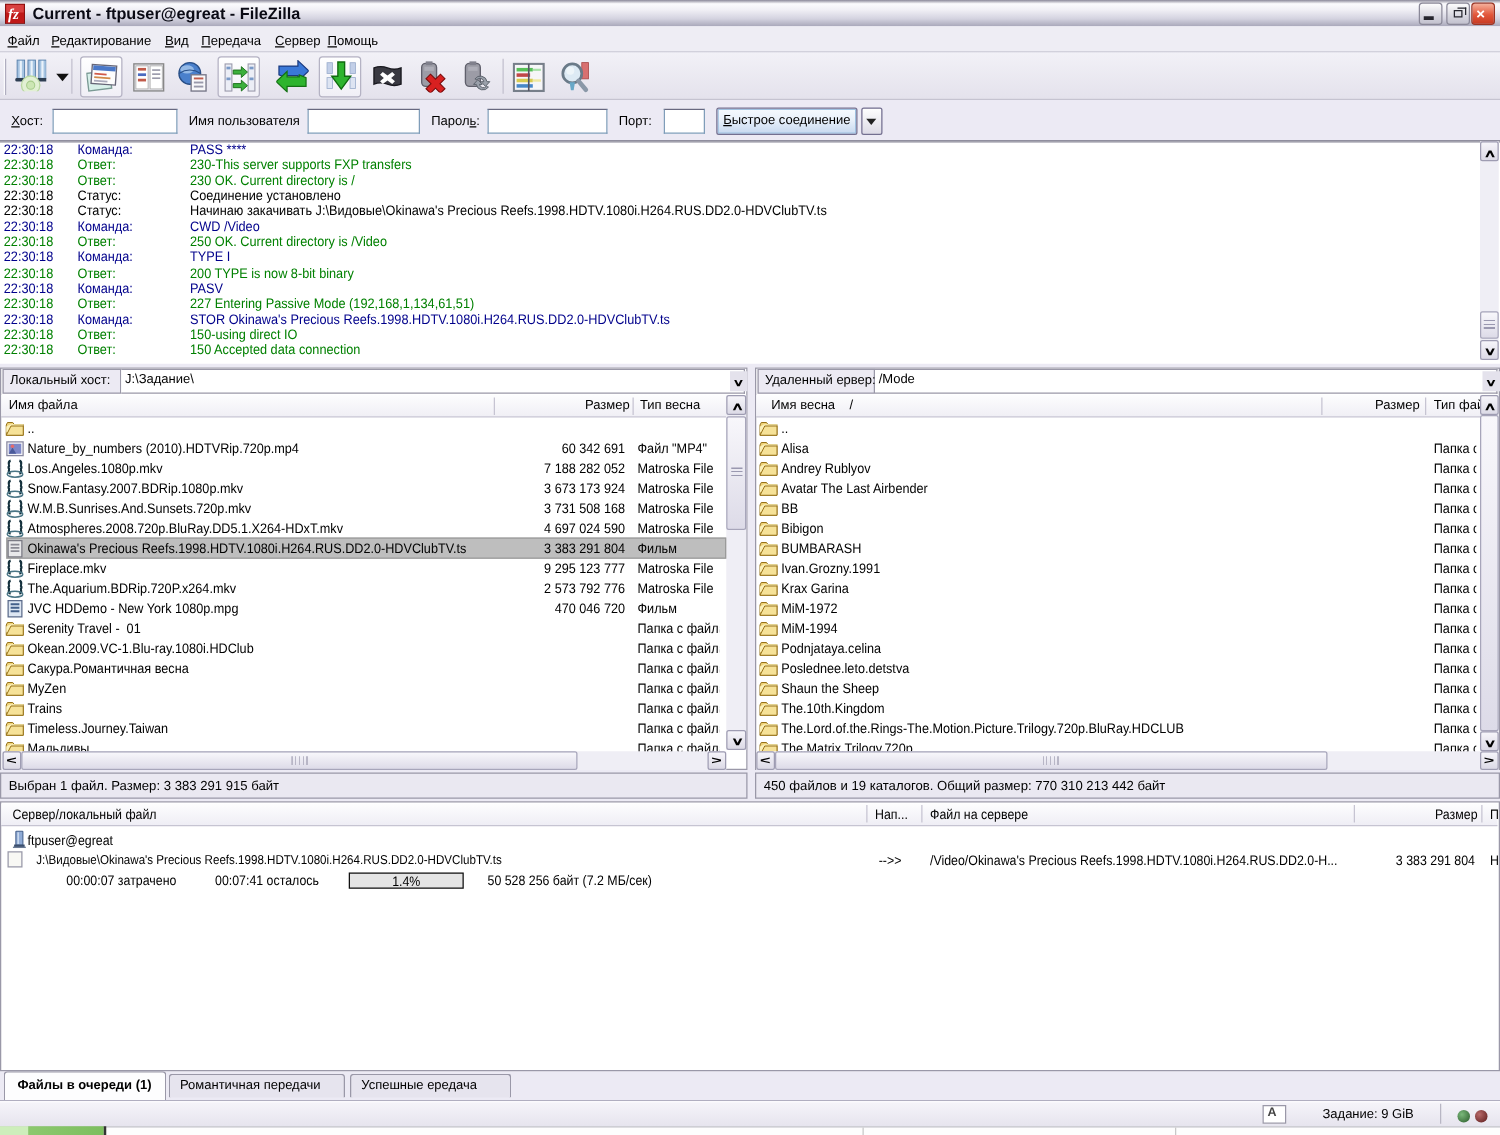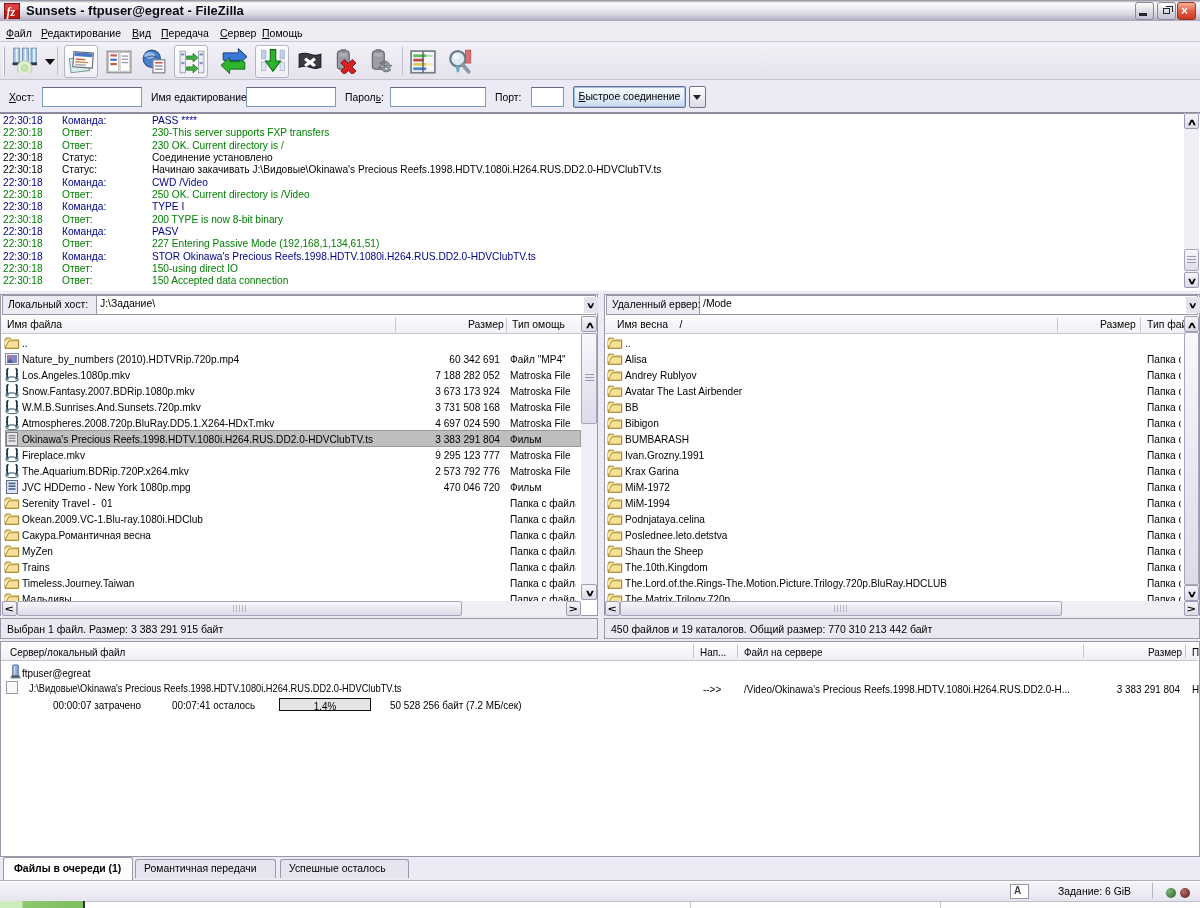--- a/index.html
+++ b/index.html
@@ -95,21 +95,21 @@
 </symbol>
 </defs>
 </svg>
 
 <div id="titlebar" class="abs"></div>
 <svg class="abs" style="left:4px;top:3px" width="16" height="16" viewBox="0 0 16 16">
 <rect x="0" y="0" width="16" height="16" fill="#bf1818" stroke="#6a0c0c" stroke-width="1"></rect>
 <rect x="1" y="1" width="14" height="6" fill="#d84040"></rect>
 <text x="2.4" y="12.5" font-family="Liberation Serif" font-size="12" font-style="italic" font-weight="bold" fill="#ffffff">fz</text>
 </svg>
-<div id="titletext" class="abs">Sunsets - ftpuser@egreat - FileZilla</div>
+<div id="titletext" class="abs">Current - ftpuser@egreat - FileZilla</div>
 <div class="abs wbtn" style="left:1135px"></div>
 <div class="abs" style="left:1139px;top:13px;width:8px;height:3px;background:#26262e"></div>
 <div class="abs wbtn" style="left:1157px"></div>
 <div class="abs" style="left:1163px;top:8px;width:7px;height:6px;border:1.5px solid #26262e;background:transparent"></div>
 <div class="abs" style="left:1166px;top:5.5px;width:7px;height:6px;border:1.5px solid #26262e;border-left:none;border-bottom:none"></div>
 <div class="abs wbtn" id="btnclose" style="left:1177px"></div>
 <div class="abs" style="left:1181px;top:4px;font-size:12px;font-weight:bold;color:#fff;line-height:14px">×</div>
 <div id="menubar" class="abs"></div>
 <div class="abs mi" style="left:6px"><span style="text-decoration:underline">Ф</span>айл</div>
 <div class="abs mi" style="left:41px"><span style="text-decoration:underline">Р</span>едактирование</div>
@@ -242,21 +242,21 @@
       <rect x="17" y="1" width="5" height="12" fill="#d87070" stroke="#a84848" stroke-width="0.6"></rect>
 <circle cx="10" cy="9" r="7" fill="#ddeaf4" stroke="#6a7a88" stroke-width="2"></circle>
 <circle cx="8.5" cy="7" r="3" fill="#f0f6fa" opacity="0.9"></circle>
 <path d="M14.5 14.5 L20 21" stroke="#8a98a8" stroke-width="3.4" stroke-linecap="round"></path>
 <path d="M8 15.5 l4 0 l-1 6 l-2 0 Z" fill="#68a8c8"></path>
     </g>
   </svg>
 <div id="quickbar" class="abs"></div>
 <div class="abs qlabel" style="left:9px"><span style="text-decoration:underline">Х</span>ост:</div>
 <div class="abs qinput" style="left:42px;width:100px"></div>
-<div class="abs qlabel" style="left:151px">Имя едактирование</div>
+<div class="abs qlabel" style="left:151px">Имя пользователя</div>
 <div class="abs qinput" style="left:246px;width:90px"></div>
 <div class="abs qlabel" style="left:345px">Парол<span style="text-decoration:underline">ь</span>:</div>
 <div class="abs qinput" style="left:390px;width:96px"></div>
 <div class="abs qlabel" style="left:495px">Порт:</div>
 <div class="abs qinput" style="left:531px;width:33px"></div>
 <div id="qbtn" class="abs"><span style="text-decoration:underline">Б</span>ыстрое соединение</div>
 <div id="qdrop" class="abs"></div>
 <div class="abs" style="left:693px;top:95px;width:0;height:0;border-left:4px solid transparent;border-right:4px solid transparent;border-top:5px solid #222"></div>
 <div id="log" class="abs"></div>
 <div class="lg lgc" style="left:3px;top:114.0px">22:30:18</div>
@@ -320,21 +320,21 @@
 <div class="abs" style="left:700px;top:295px;width:498px;height:20px;background:#fff;border:1px solid #9a98a8;border-left:none"></div>
 <div class="abs t11" style="left:704px;top:298px"></div>
 <div class="abs" style="left:1186px;top:297px;width:14px;height:16px;background:#e4e2ec"></div>
 <div class="chev" style="left:1189px;top:300px;font-size:10px">∨</div>
 <div class="abs t11" style="left:703px;top:298px">/Mode</div>
 <div class="abs hdr" style="left:1px;top:316px;width:580px;height:18px"></div>
 <div class="abs t11" style="left:7px;top:319px">Имя файла</div>
 <div class="hsep" style="left:395px;top:318px;height:14px"></div>
 <div class="abs t11" style="left:468px;top:319px">Размер</div>
 <div class="hsep" style="left:506px;top:318px;height:14px"></div>
-<div class="abs t11" style="left:512px;top:319px">Тип омощь</div>
+<div class="abs t11" style="left:512px;top:319px">Тип весна</div>
 <div class="abs strack" style="left:581px;top:316px;width:16px;height:284px"></div>
 <div class="abs sbox" style="left:581px;top:316px;width:16px;height:16px"></div>
 <div class="chev" style="left:586px;top:319px">∧</div>
 <div class="abs sthumb" style="left:581px;top:333px;width:16px;height:91px"></div>
 <div class="abs" style="left:585px;top:374px;width:9px;height:9px;background:repeating-linear-gradient(180deg,#9a98b0 0,#9a98b0 1px,transparent 1px,transparent 3px)"></div>
 <div class="abs sbox" style="left:581px;top:584px;width:16px;height:16px"></div>
 <div class="chev" style="left:586px;top:587px">∨</div>
 <div class="abs hdr" style="left:605px;top:316px;width:579px;height:18px"></div>
 <div class="abs t11" style="left:617px;top:319px">Имя весна    /</div>
 <div class="hsep" style="left:1057px;top:318px;height:14px"></div>
@@ -562,23 +562,23 @@
 <div class="qtext" style="left:744px;top:683px">/Video/Okinawa's Precious Reefs.1998.HDTV.1080i.H264.RUS.DD2.0-H...</div>
 <div class="qtext" style="left:1080px;top:683px;width:100px;text-align:right;transform-origin:100% 50%">3 383 291 804</div>
 <div class="qtext" style="left:1192px;top:683px">Н</div>
 <div class="qtext" style="left:53px;top:699px">00:00:07 затрачено</div>
 <div class="qtext" style="left:172px;top:699px">00:07:41 осталось</div>
 <div class="abs" style="left:279px;top:698px;width:92px;height:13px;border:1px solid #111;background:#e4e4e4"></div>
 <div class="qtext" style="left:279px;top:700px;width:92px;text-align:center;transform-origin:50% 50%">1.4%</div>
 <div class="qtext" style="left:390px;top:699px">50 528 256 байт (7.2 МБ/сек)</div>
 <div class="abs tab" style="left:3px;top:857px;width:130px;height:23px;background:#fdfdfe;font-weight:bold;padding:5px 0 0 10px">Файлы в очереди (1)</div>
 <div class="abs tab" style="left:135px;top:859px;width:141px;height:19px;background:#e6e4ee;padding:3px 0 0 8px">Романтичная передачи</div>
-<div class="abs tab" style="left:280px;top:859px;width:129px;height:19px;background:#e6e4ee;padding:3px 0 0 8px">Успешные осталось</div>
+<div class="abs tab" style="left:280px;top:859px;width:129px;height:19px;background:#e6e4ee;padding:3px 0 0 8px">Успешные ередача</div>
 <div id="statusbar" class="abs"></div>
 <div class="abs" style="left:1010px;top:884px;width:19px;height:15px;background:#fff;border:1px solid #9a98a8"></div>
 <div class="abs" style="left:1014px;top:885px;font-size:10px;font-weight:bold;color:#444">A</div>
-<div class="abs t11" style="left:1058px;top:886px">Задание: 6 GiB</div>
+<div class="abs t11" style="left:1058px;top:886px">Задание: 9 GiB</div>
 <div class="abs" style="left:1152px;top:883px;width:1px;height:16px;background:#b8b6c4"></div>
 <div class="led" style="left:1166px;top:888px;background:radial-gradient(circle at 35% 35%,#7ab87a,#2a5a2a)"></div>
 <div class="led" style="left:1180px;top:888px;background:radial-gradient(circle at 35% 35%,#b86a6a,#5a1a1a)"></div>
 <div id="bottomstrip" class="abs"></div>
 <div class="abs" style="left:0;top:901px;width:85px;height:7px;background:linear-gradient(90deg,#cdeebb 0,#cdeebb 22px,#8cc86e 23px,#7cbe5e 85px);border-right:2px solid #333"></div>
 <div class="abs" style="left:690px;top:902px;width:1px;height:6px;background:#c8c8c8"></div>
 <div class="abs" style="left:940px;top:902px;width:1px;height:6px;background:#c8c8c8"></div>
 </body></html>

